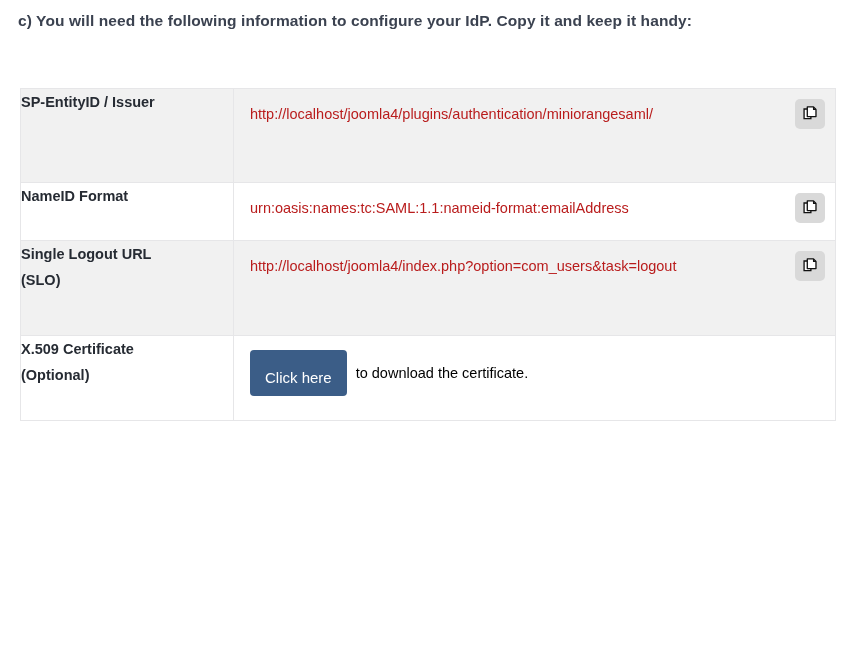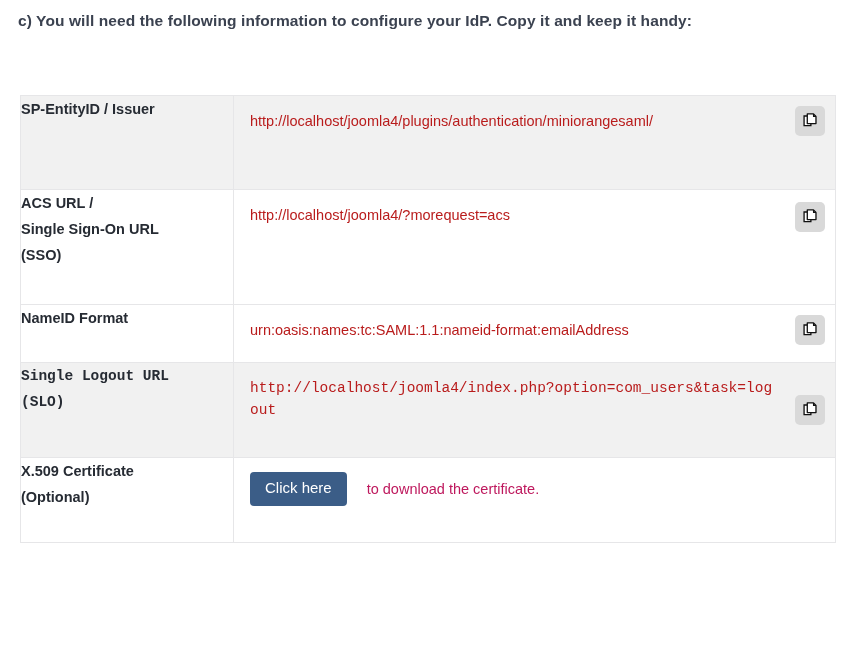--- a/index.html
+++ b/index.html
@@ -29,21 +29,21 @@
     font-size: 15.5px;
     font-weight: bold;
     color: #3b4250;
     letter-spacing: 0.1px;
     white-space: nowrap;
   }
 
   .info-table {
     position: absolute;
     left: 20px;
-    top: 95px;
+    top: 88px;
     width: 816px;
     border-collapse: collapse;
     table-layout: fixed;
     border: 1px solid #e2e2e4;
   }
 
   .info-table td {
     border: 1px solid #e6e6e8;
     vertical-align: top;
     padding: 0;
@@ -110,47 +110,47 @@
     right: 10px;
     top: 50%;
     transform: translateY(-50%);
   }
 
   
   .h-r1 { height: 94px; }
   .h-r2 { height: 115px; }
   .h-r3 { height: 93px; }
   .h-r4 { height: 58px; }
-  .h-r5 { height: 95px; font-family: Liberation Mono, monospace; }
+  .h-r5 { height: 95px; }
   .h-r6 { height: 85px; }
 
   .cert-line {
     display: flex;
     align-items: center;
     padding: 14px 16px;
   }
 
   .btn-click {
     display: inline-block;
     background: #3b5d87;
     color: #ffffff;
     font-size: 15px;
-    padding: 8px 15px 9px 15px;
+    padding: 20px 15px 9px 15px;
     border-radius: 4px;
     border: none;
     line-height: 1.1;
     font-family: "Liberation Sans", sans-serif;
     cursor: pointer;
     white-space: nowrap;
   }
 
   .cert-note {
     font-size: 14.5px;
-    color: #be185d;
-    margin-left: 20px;
+    color: #000000;
+    margin-left: 9px;
     white-space: nowrap;
   }
 </style>
 </head>
 <body>
 
 <div class="page">
 
   <div class="intro-heading">c) You will need the following information to configure your IdP. Copy it and keep it handy:</div>
 
@@ -168,41 +168,20 @@
                   <path d="M2.2 3.2 H9.4 V13.4 H2.2 Z" stroke="#111111" stroke-width="1.4" fill="#ffffff"></path>
                   <path d="M5.6 1.0 H12.2 L14.8 3.6 V11.2 H5.6 Z" stroke="#111111" stroke-width="1.4" fill="#ffffff" stroke-linejoin="round"></path>
                   <path d="M12.2 1.0 V3.6 H14.8" stroke="#111111" stroke-width="1.2" fill="none" stroke-linejoin="round"></path>
                 </svg>
               </span>
             </div>
           </div>
         </td>
       </tr>
 
-      <tr class="row-plain h-r2">
-        <td class="cell-label">
-          <div>ACS URL /</div>
-          <div>Single Sign-On URL</div>
-          <div>(SSO)</div>
-        </td>
-        <td class="cell-value">
-          <div class="value-wrap">
-            <span class="value-text">http://localhost/joomla4/?morequest=acs</span>
-            <div class="copy-btn copy-tr">
-              <span>
-                <svg width="17" height="17" viewBox="0 0 18 18" fill="none" xmlns="http://www.w3.org/2000/svg">
-                  <path d="M2.2 3.2 H9.4 V13.4 H2.2 Z" stroke="#111111" stroke-width="1.4" fill="#ffffff"></path>
-                  <path d="M5.6 1.0 H12.2 L14.8 3.6 V11.2 H5.6 Z" stroke="#111111" stroke-width="1.4" fill="#ffffff" stroke-linejoin="round"></path>
-                  <path d="M12.2 1.0 V3.6 H14.8" stroke="#111111" stroke-width="1.2" fill="none" stroke-linejoin="round"></path>
-                </svg>
-              </span>
-            </div>
-          </div>
-        </td>
-      </tr>
 
 
       <tr class="row-plain h-r4">
         <td class="cell-label">NameID Format</td>
         <td class="cell-value">
           <div class="value-wrap">
             <span class="value-text">urn:oasis:names:tc:SAML:1.1:nameid-format:emailAddress</span>
             <div class="copy-btn copy-mid">
               <span>
                 <svg width="17" height="17" viewBox="0 0 18 18" fill="none" xmlns="http://www.w3.org/2000/svg">

